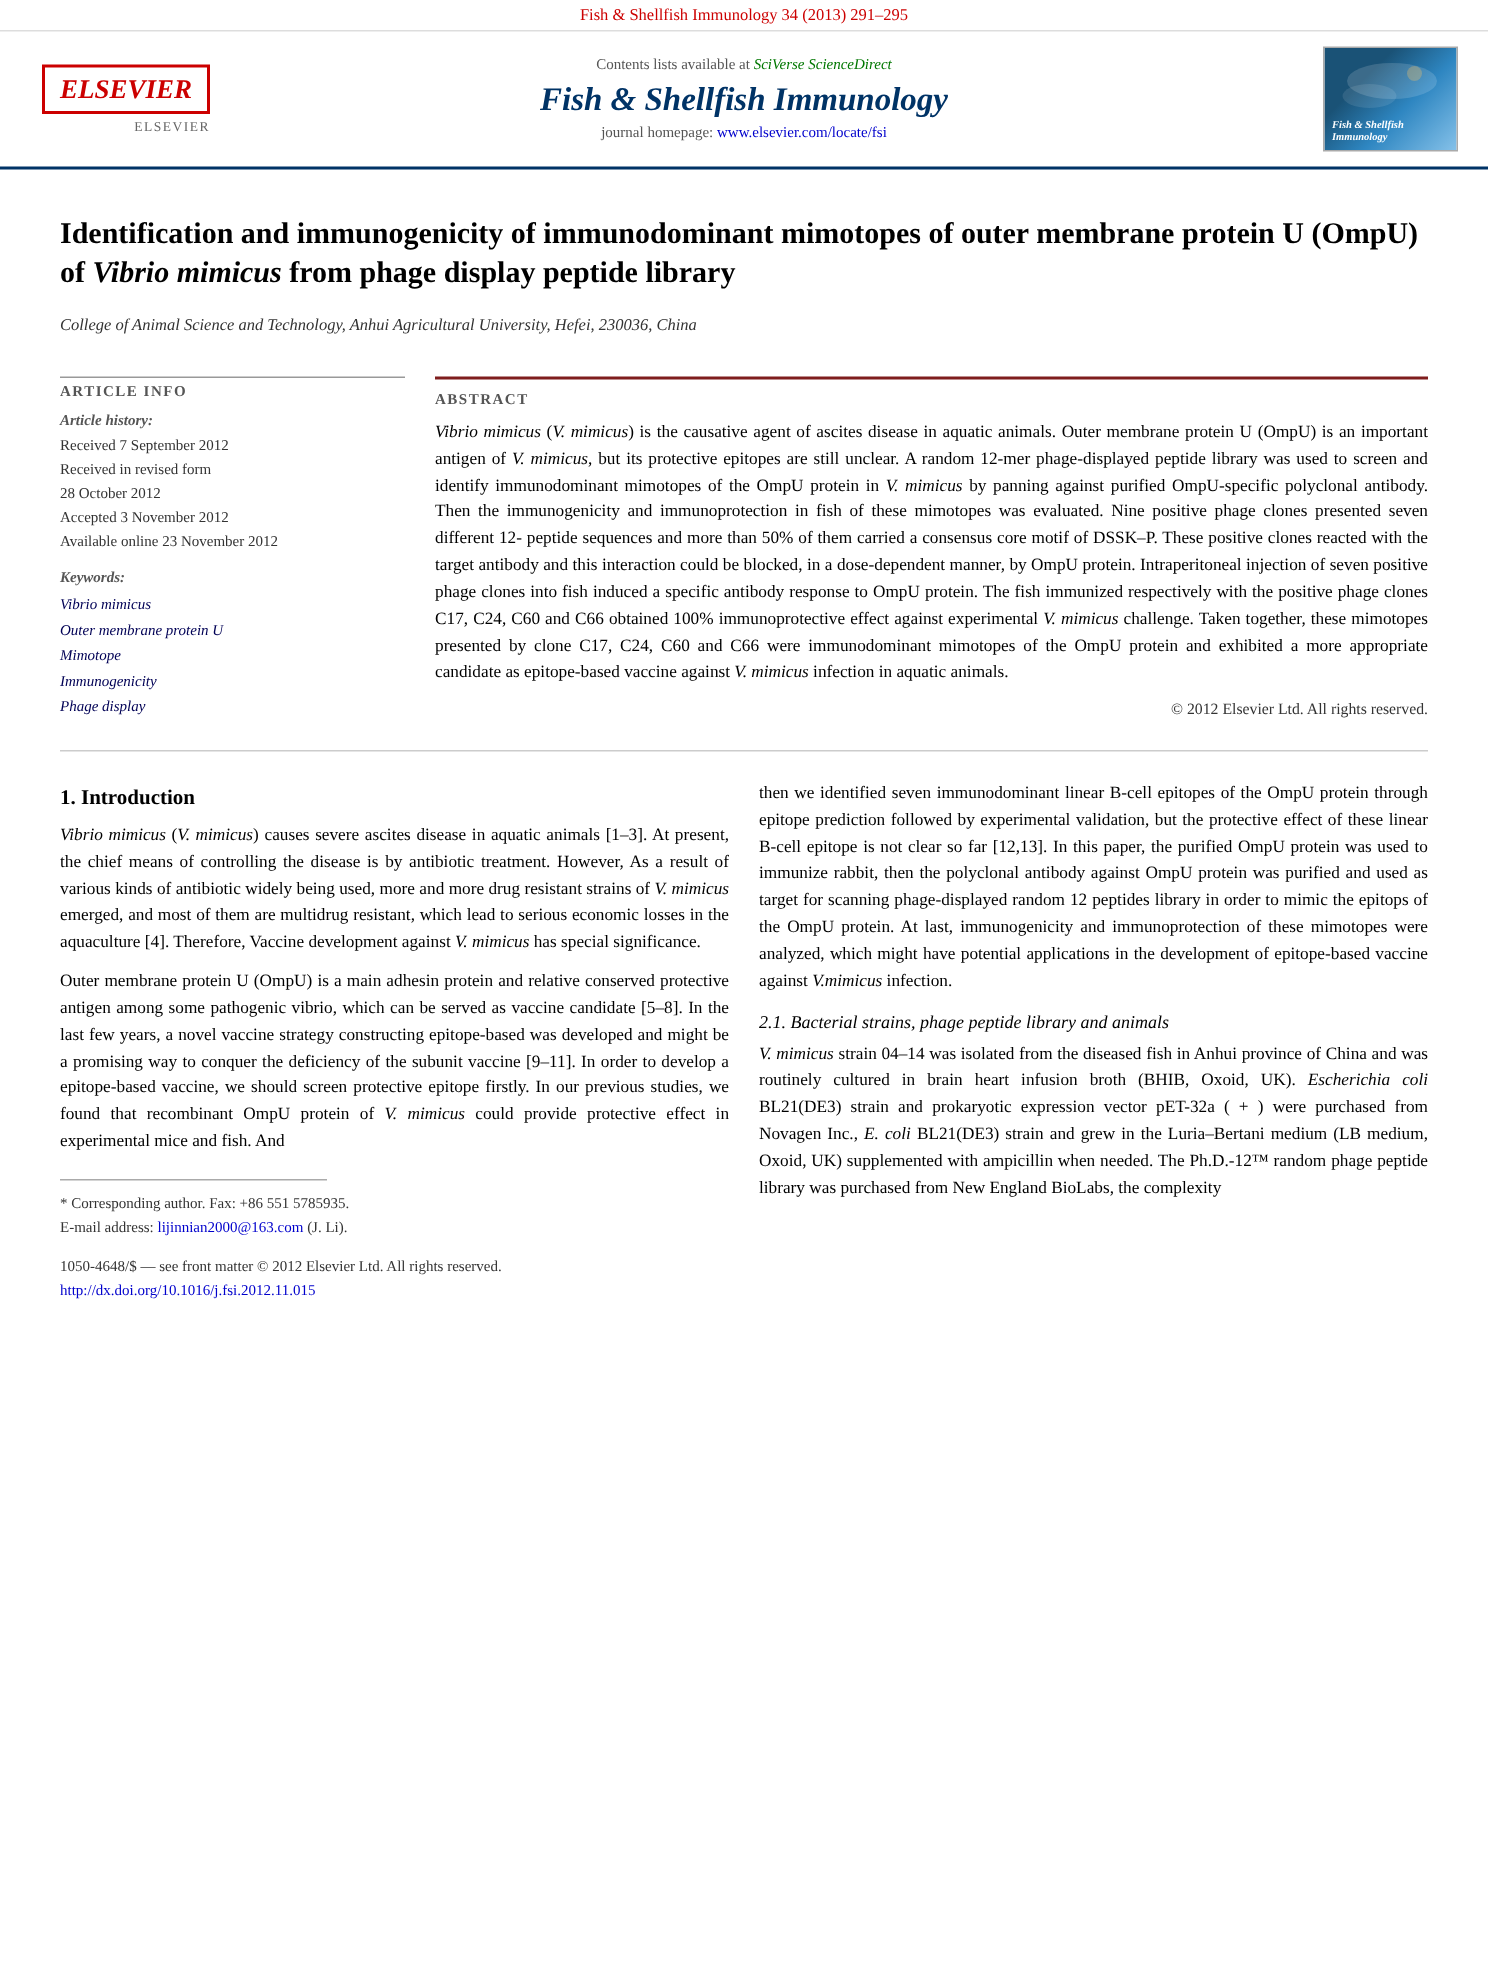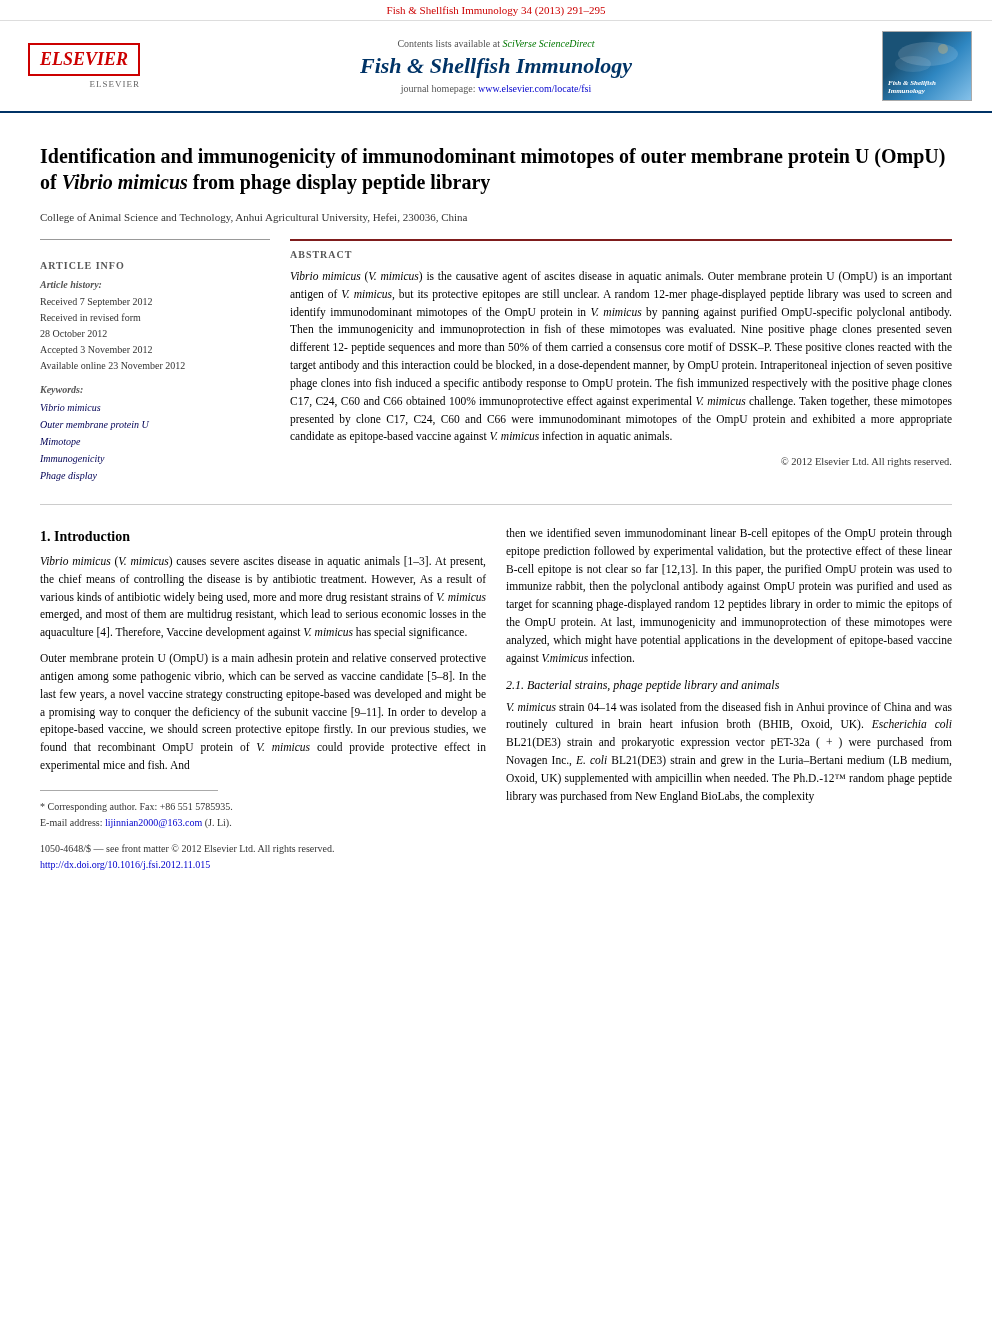--- a/index.html
+++ b/index.html
@@ -110,42 +110,43 @@
     }
 
     
     .authors {
       font-size: 13px;
       color: #000;
       margin-bottom: 6px;
     }
     .affiliation {
       font-size: 11px;
+      font-style: italic;
       color: #333;
-      margin-bottom: 16px;
+      margin-bottom: 28px;
     }
 
     
     .two-col {
       display: flex;
       gap: 20px;
       margin-top: 10px;
     }
     .col-left {
       width: 230px;
       flex-shrink: 0;
     }
     .col-right {
       flex: 1;
     }
 
     
     .article-info {
       border-top: 1px solid #999;
-      padding-top: 20px;
+      padding-top: 4px;
     }
     .article-info-title {
       font-size: 10px;
       text-transform: uppercase;
       letter-spacing: 1px;
       font-weight: bold;
       color: #555;
       margin-bottom: 8px;
     }
     .info-section-label {

